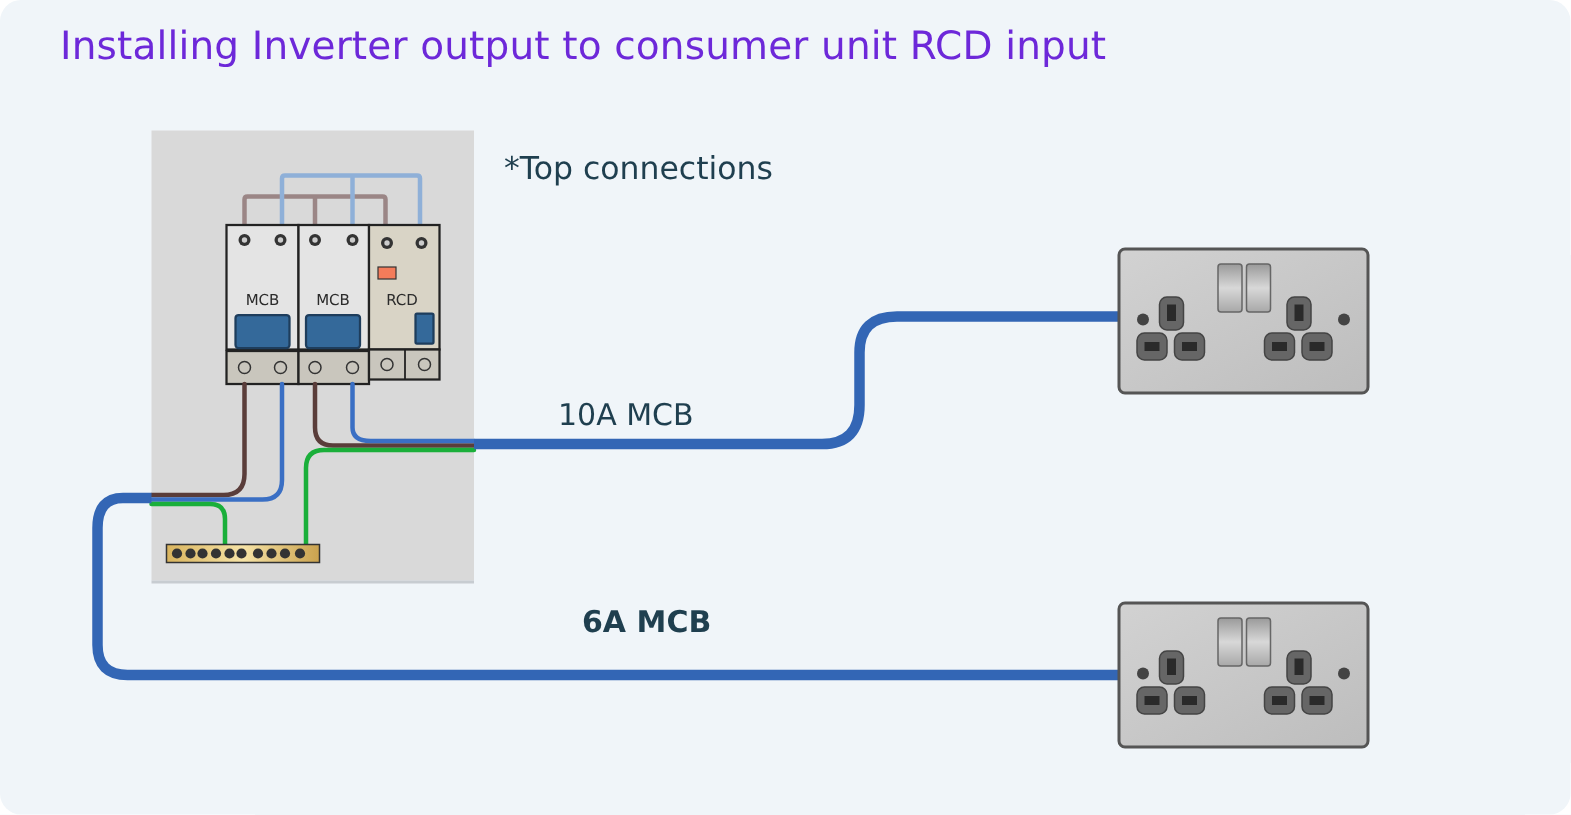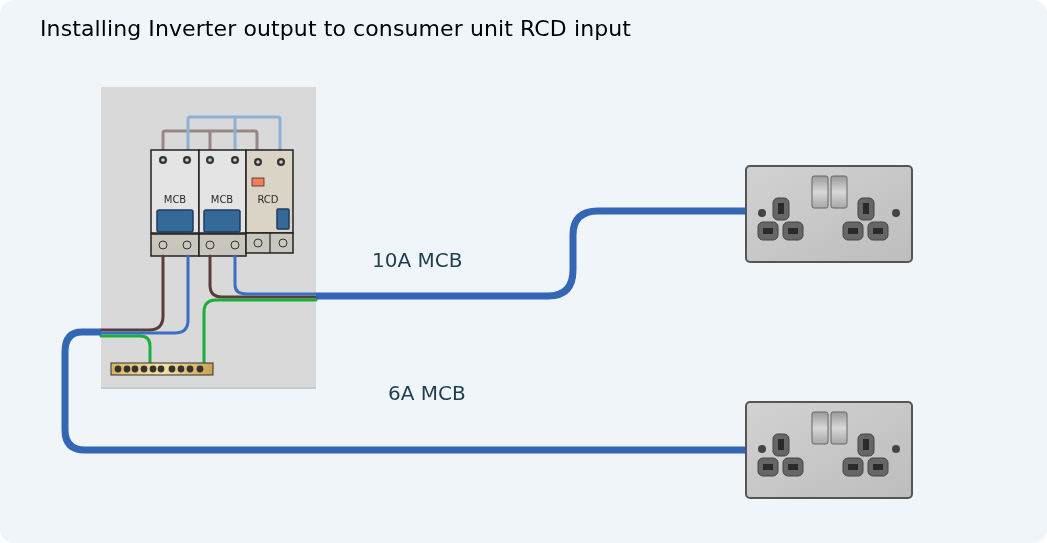--- a/index.html
+++ b/index.html
@@ -1,18 +1,18 @@
 <!DOCTYPE html>
 <html><head>
 <meta charset="utf-8">
 <style>
   html,body{margin:0;padding:0;background:#ffffff;}
   body{width:1047px;height:543px;overflow:hidden;font-family:"DejaVu Sans","Liberation Sans",sans-serif;}
   .canvas{position:absolute;left:0;top:0;width:1047px;height:543px;background:#f0f5f9;border-radius:14px;overflow:hidden;}
-  .title{position:absolute;left:40px;top:16px;font-size:22px;color:#000000;font-weight:500;letter-spacing:0.1px;}
+  .title{position:absolute;left:40px;top:16px;font-size:26px;color:#6d28d9;font-weight:500;letter-spacing:0.1px;}
   .note{position:absolute;left:336px;top:98px;font-size:21px;line-height:29px;color:#1f3f4f;}
   .label{position:absolute;font-size:20px;color:#1f3f4f;}
   svg{position:absolute;left:0;top:0;}
   .mlabel{font-family:"DejaVu Sans","Liberation Sans",sans-serif;font-size:10px;fill:#2b2b2b;}
 </style>
 </head>
 <body>
 
 <div class="canvas">
 
@@ -150,16 +150,17 @@
         <rect x="117" y="37" width="6" height="11" fill="#2a2a2a"></rect>
         <rect x="97" y="56" width="20" height="18" rx="5" fill="#666" stroke="#444" stroke-width="1"></rect>
         <rect x="102" y="62" width="10" height="6" fill="#2a2a2a"></rect>
         <rect x="122" y="56" width="20" height="18" rx="5" fill="#666" stroke="#444" stroke-width="1"></rect>
         <rect x="127" y="62" width="10" height="6" fill="#2a2a2a"></rect>
       </g>
   </svg>
 
   <div class="title">Installing Inverter output to consumer unit RCD input</div>
   <div class="note">
+    <div>*Top connections</div>
   </div>
-  <div class="label" style="left:372px;top:248px;text-align:center;">10A MCB</div>
-  <div class="label" style="left:388px;top:381px;">6A MCB</div>
+  <div class="label" style="left:372px;top:264px;text-align:center;">10A MCB</div>
+  <div class="label" style="left:388px;top:402px;font-weight:bold;">6A MCB</div>
 </div>
 
 </body></html>

